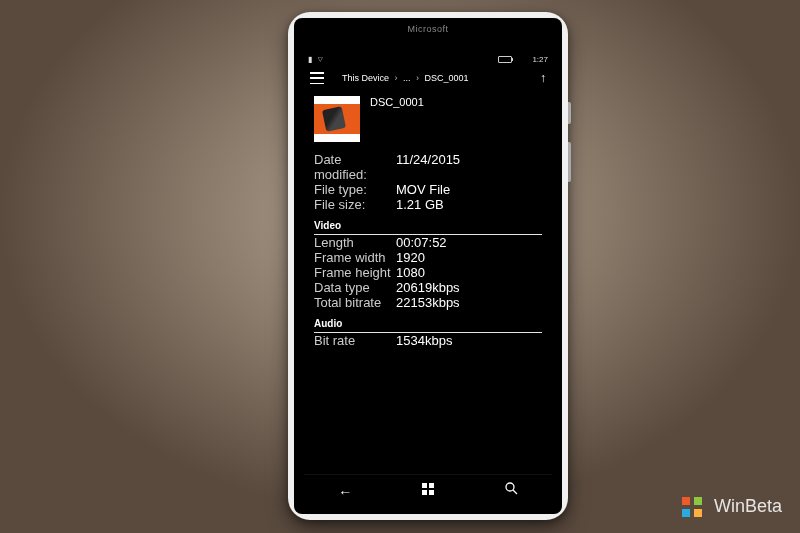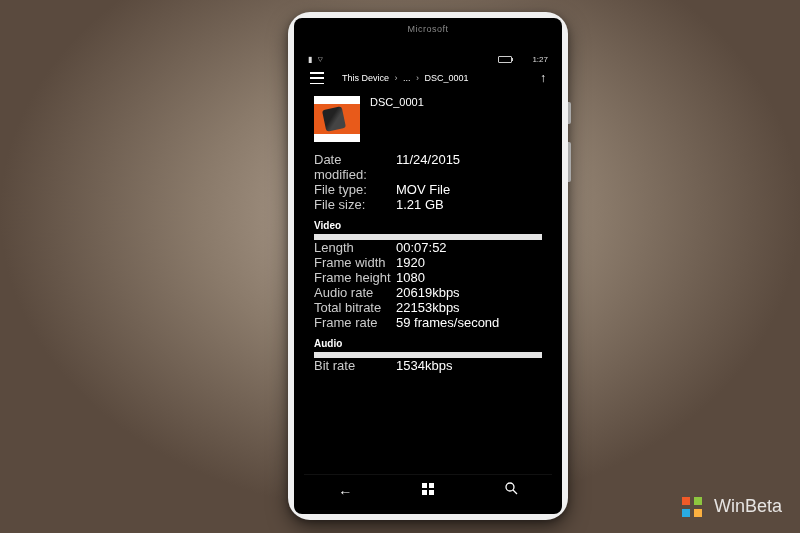--- a/index.html
+++ b/index.html
@@ -115,21 +115,21 @@
     color: #ddd;
     line-height: 15px;
   }
   .kv-row .label { width: 82px; color: #ccc; }
   .kv-row .value { color: #fff; }
   .section-title {
     font-size: 10px;
     font-weight: 600;
     margin: 8px 0 0 0;
     padding-bottom: 3px;
-    border-bottom: 6px solid #e5e5e5;
+    border-bottom: 1px solid #e5e5e5;
     color: #fff;
   }
   .nav-bar {
     height: 30px;
     display: flex;
     justify-content: space-around;
     align-items: center;
     border-top: 1px solid #111;
   }
   .nav-btn { width: 40px; text-align: center; color:#fff; font-size:14px; }
@@ -227,30 +227,26 @@
           </div>
           <div class="kv-row">
             <span class="label">Frame width</span>
             <span class="value">1920</span>
           </div>
           <div class="kv-row">
             <span class="label">Frame height</span>
             <span class="value">1080</span>
           </div>
           <div class="kv-row">
-            <span class="label">Audio rate</span>
+            <span class="label">Data type</span>
             <span class="value">20619kbps</span>
           </div>
           <div class="kv-row">
             <span class="label">Total bitrate</span>
             <span class="value">22153kbps</span>
-          </div>
-          <div class="kv-row">
-            <span class="label">Frame rate</span>
-            <span class="value">59 frames/second</span>
           </div>
         </div>
 
         <div class="section-title">Audio</div>
         <div class="kv-block">
           <div class="kv-row">
             <span class="label">Bit rate</span>
             <span class="value">1534kbps</span>
           </div>
         </div>

